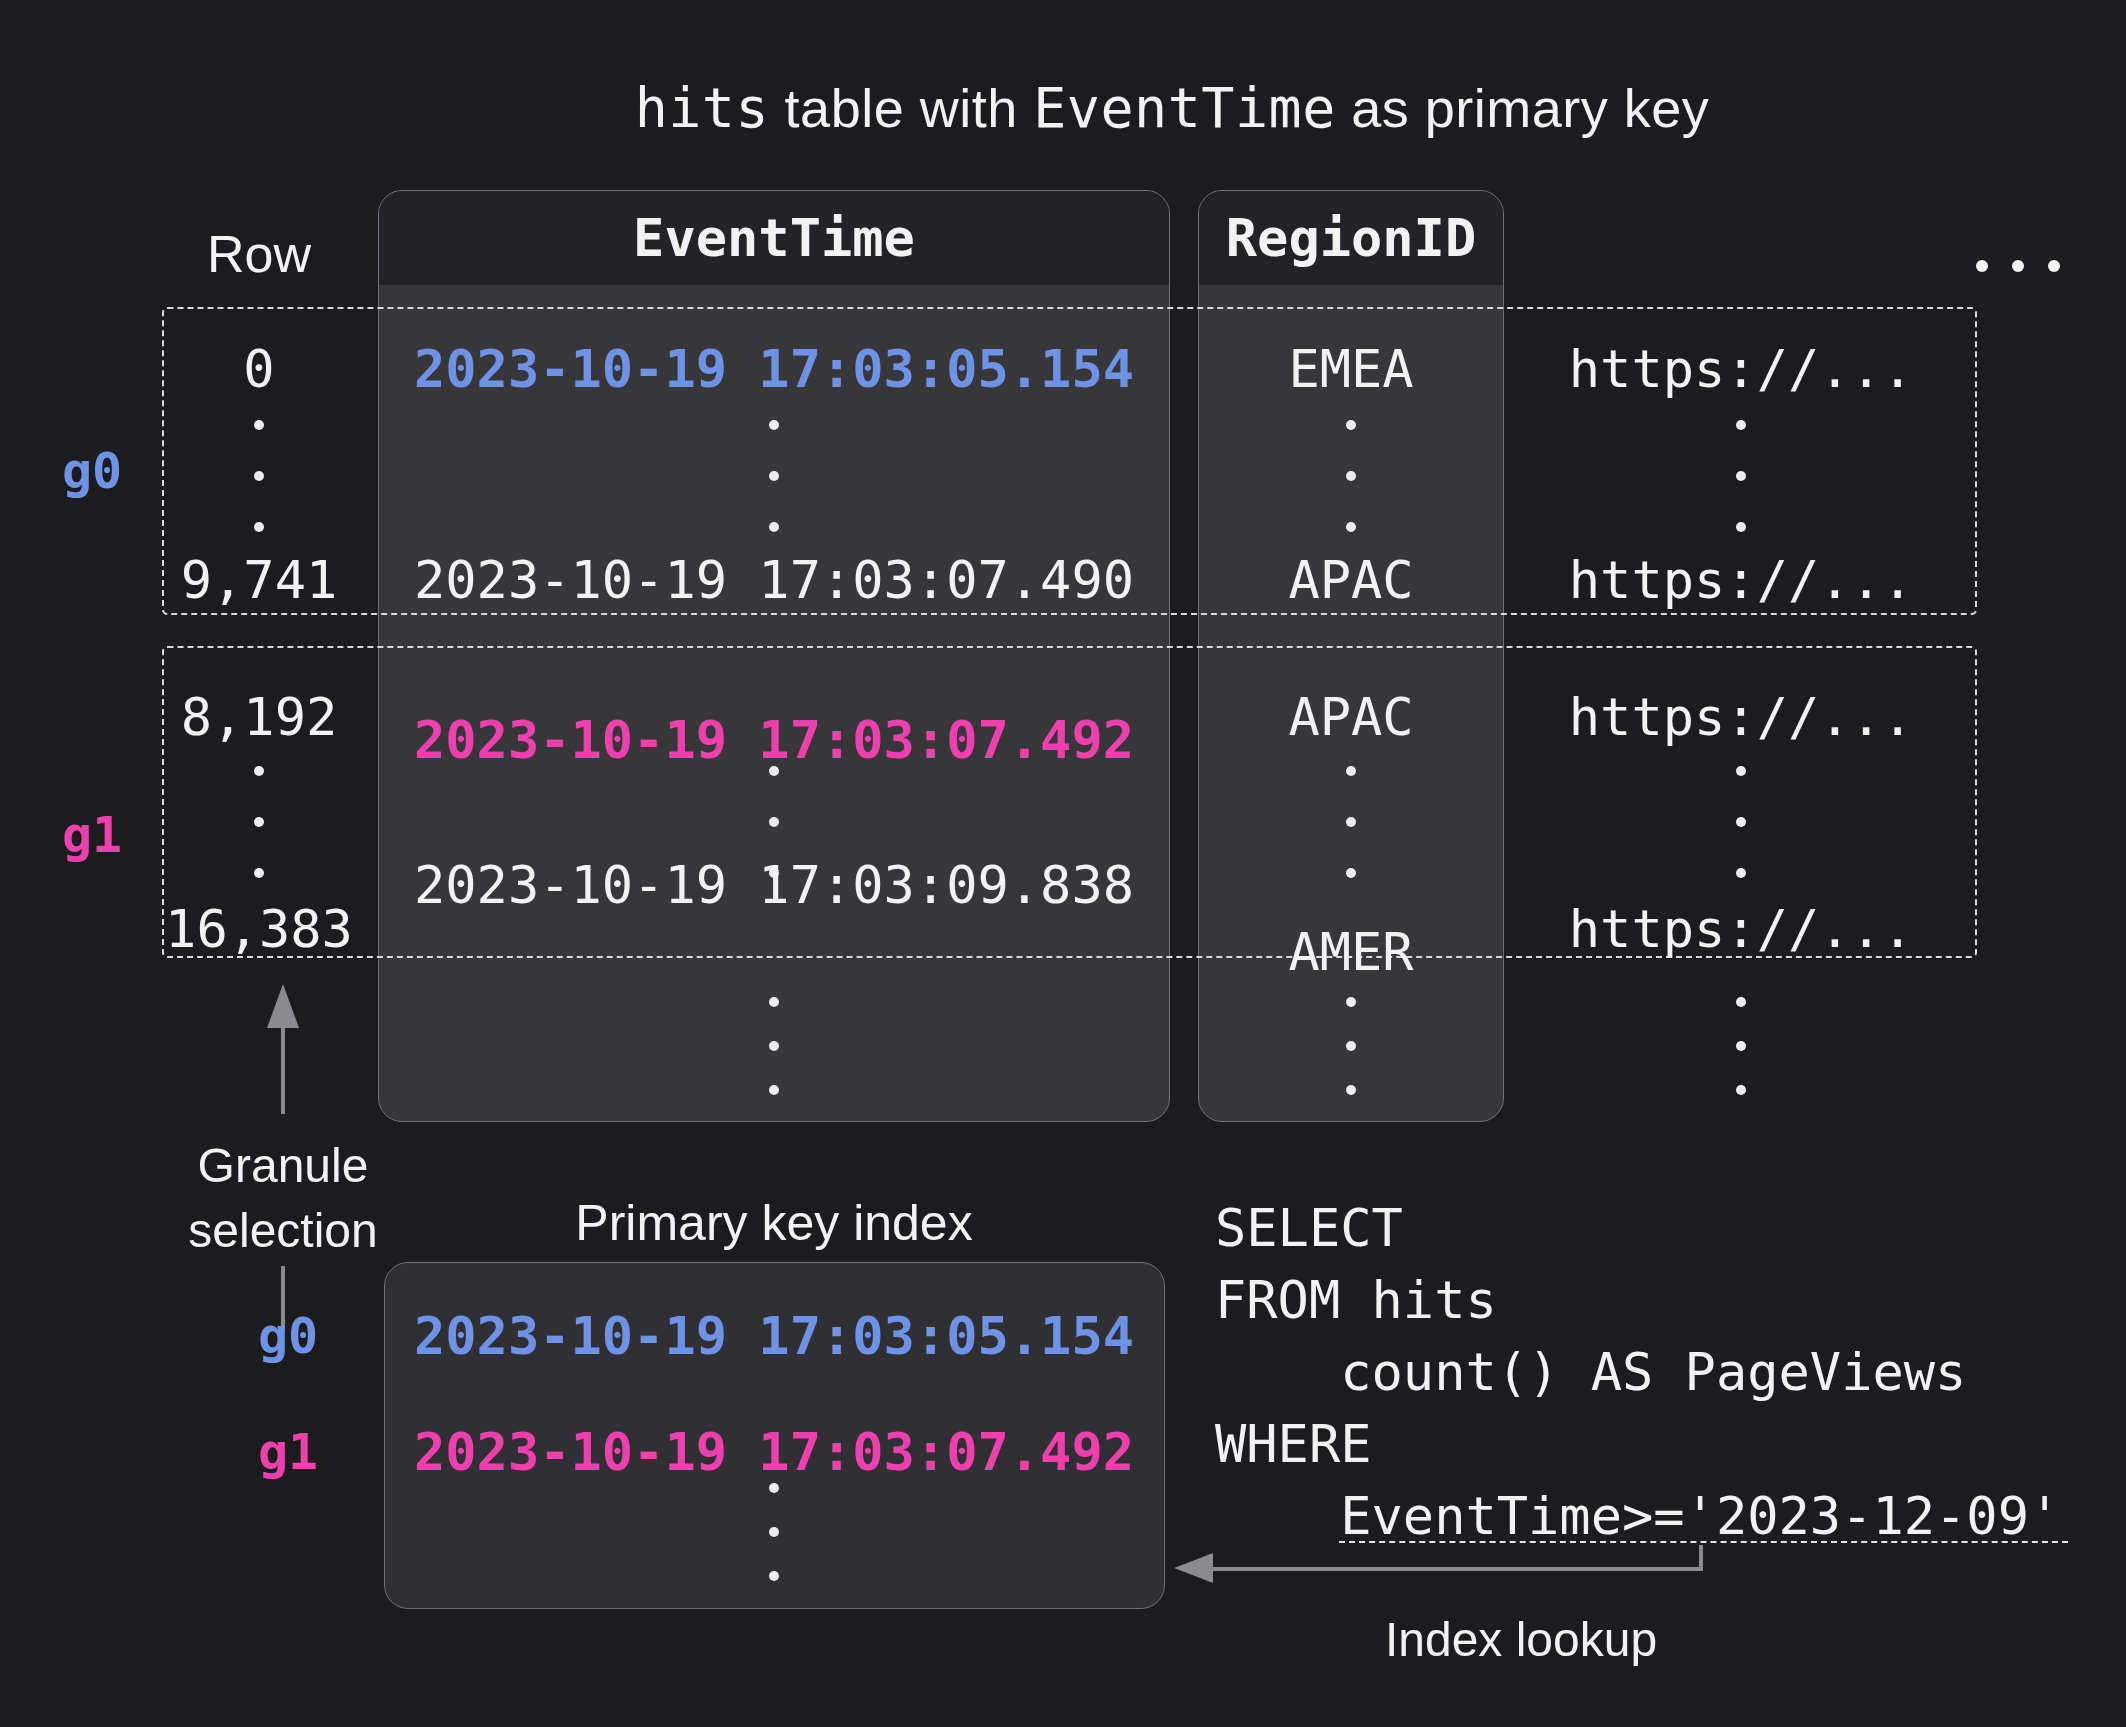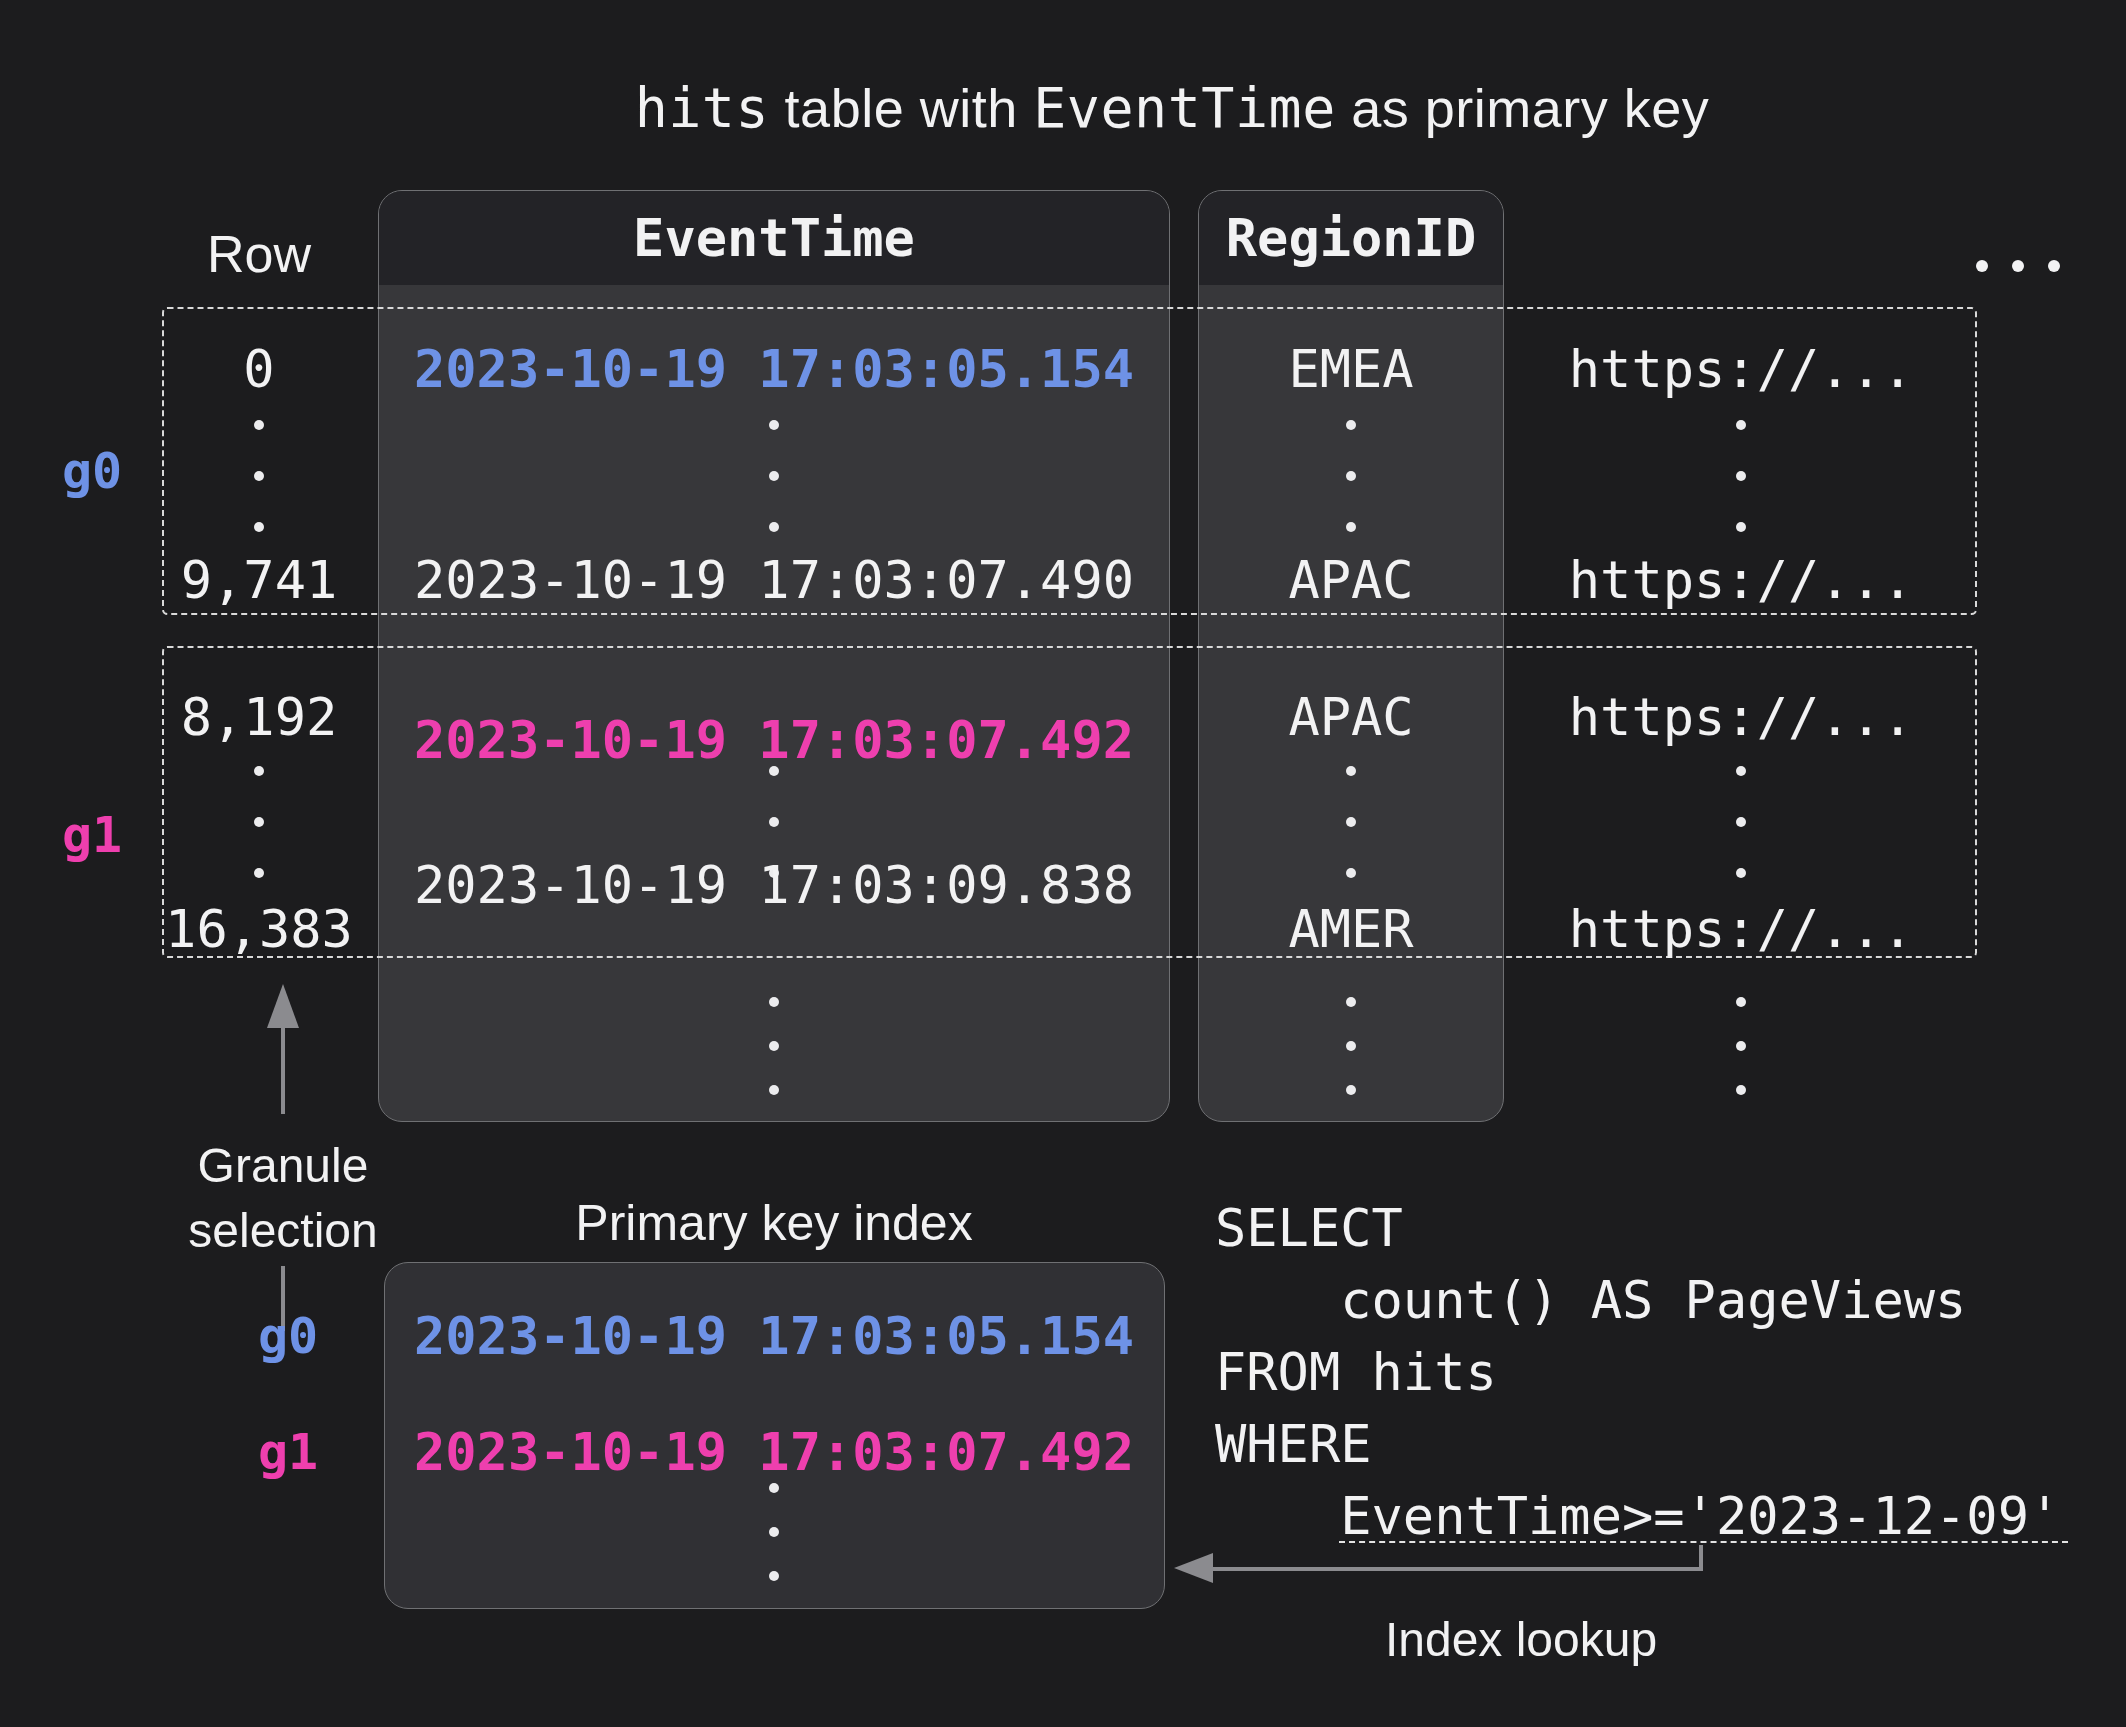--- a/index.html
+++ b/index.html
@@ -175,21 +175,21 @@
       <i></i>
     </div>
   <div class="vdots g44" style="left:1741px;top:766px;">
       <i></i>
       <i></i>
       <i></i>
     </div>
 
   <div class="cell" style="left:259px;top:929px;">16,383</div>
   <div class="cell" style="left:774px;top:885px;">2023-10-19 17:03:09.838</div>
-  <div class="cell" style="left:1351px;top:929px;">AMER</div>
+  <div class="cell" style="left:1351px;top:952px;">AMER</div>
   <div class="cell" style="left:1741px;top:929px;">https://...</div>
 
   <div class="vdots g37" style="left:774px;top:997px;">
       <i></i>
       <i></i>
       <i></i>
     </div>
   <div class="vdots g37" style="left:1351px;top:997px;">
       <i></i>
       <i></i>
@@ -214,22 +214,22 @@
   <div class="cell glabel pink" style="left:288px;top:1429px;">g1</div>
   <div class="cell pink" style="left:774px;top:1429px;">2023-10-19 17:03:07.492</div>
   <div class="vdots g37" style="left:774px;top:1483px;">
       <i></i>
       <i></i>
       <i></i>
     </div>
 
   <div class="abs" id="sql">
     <div>SELECT</div>
+    <div>FROM hits</div>
     <div>    count() AS PageViews</div>
-    <div>FROM hits</div>
     <div>WHERE</div>
     <div>    EventTime&gt;='2023-12-09'</div>
   </div>
   <div class="dashline" style="left:1339px;top:1541px;width:729px;"></div>
 
   <div class="stem-v" style="left:1699px;top:1545px;height:26px;"></div>
   <div class="stem-h" style="left:1204px;top:1567px;width:498px;"></div>
   <div class="head-left" style="left:1174px;top:1553px;"></div>
   <div class="abs ctr" style="left:1481px;top:1639px;font-size:48px;margin-left:40px;">Index lookup</div>
 

